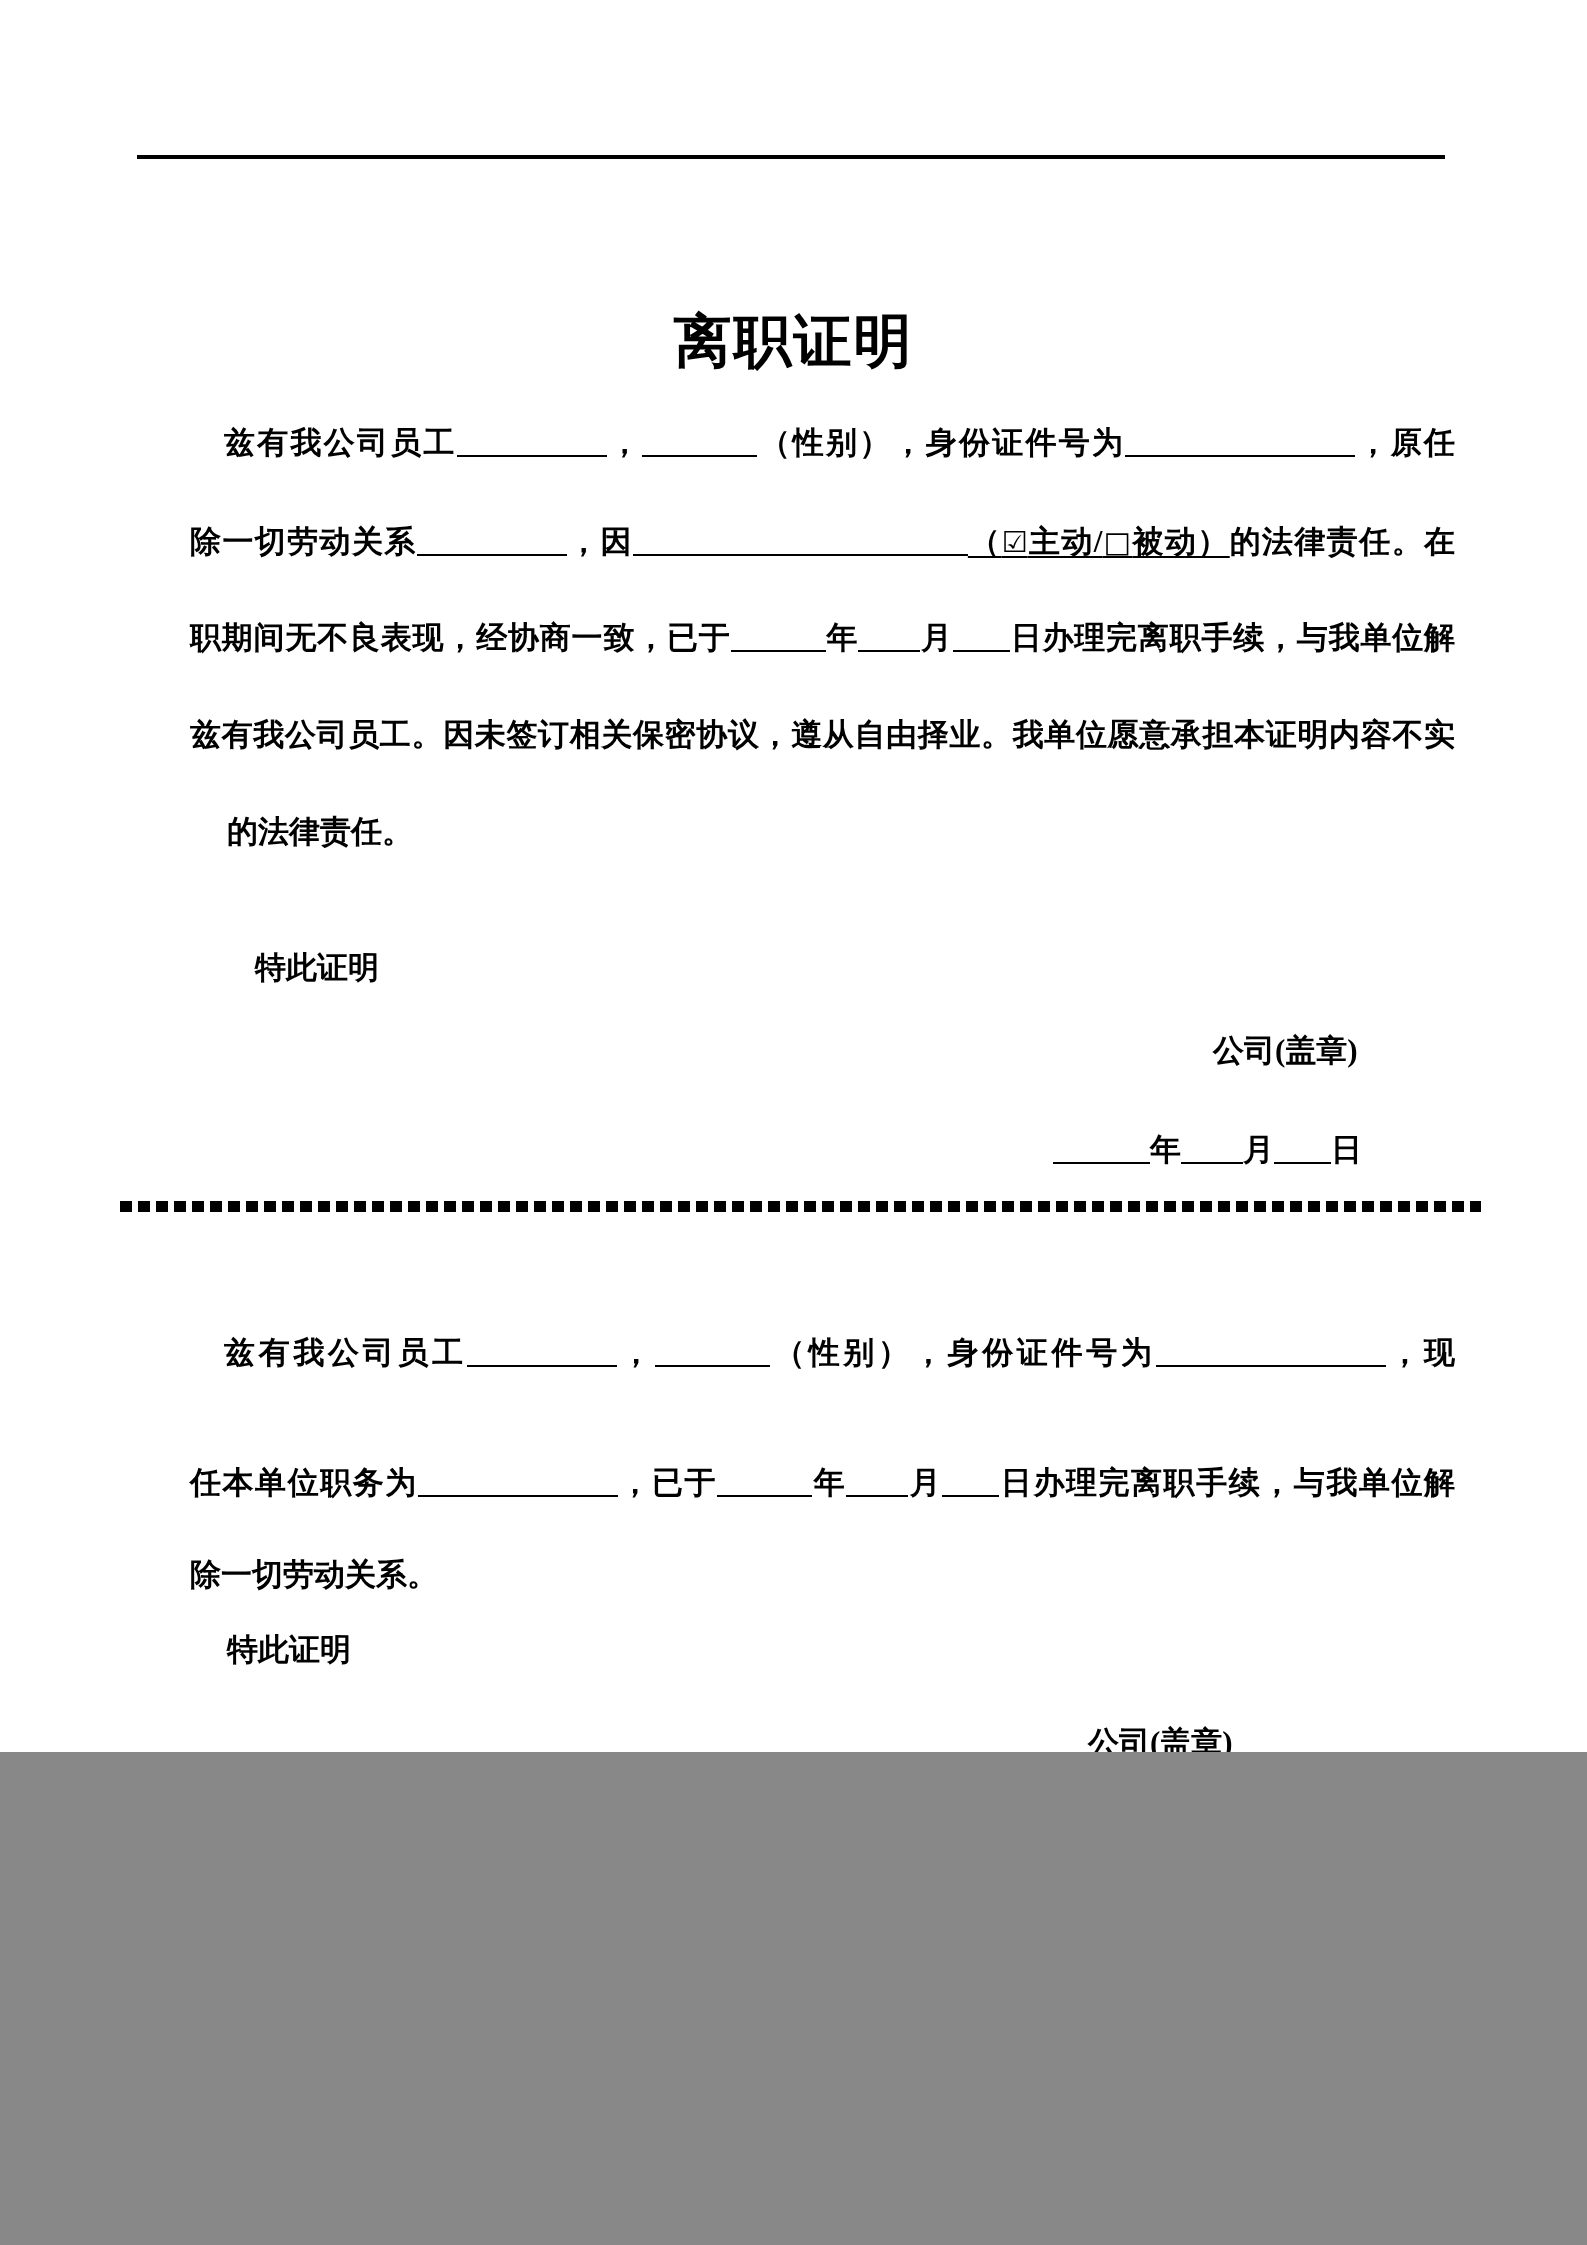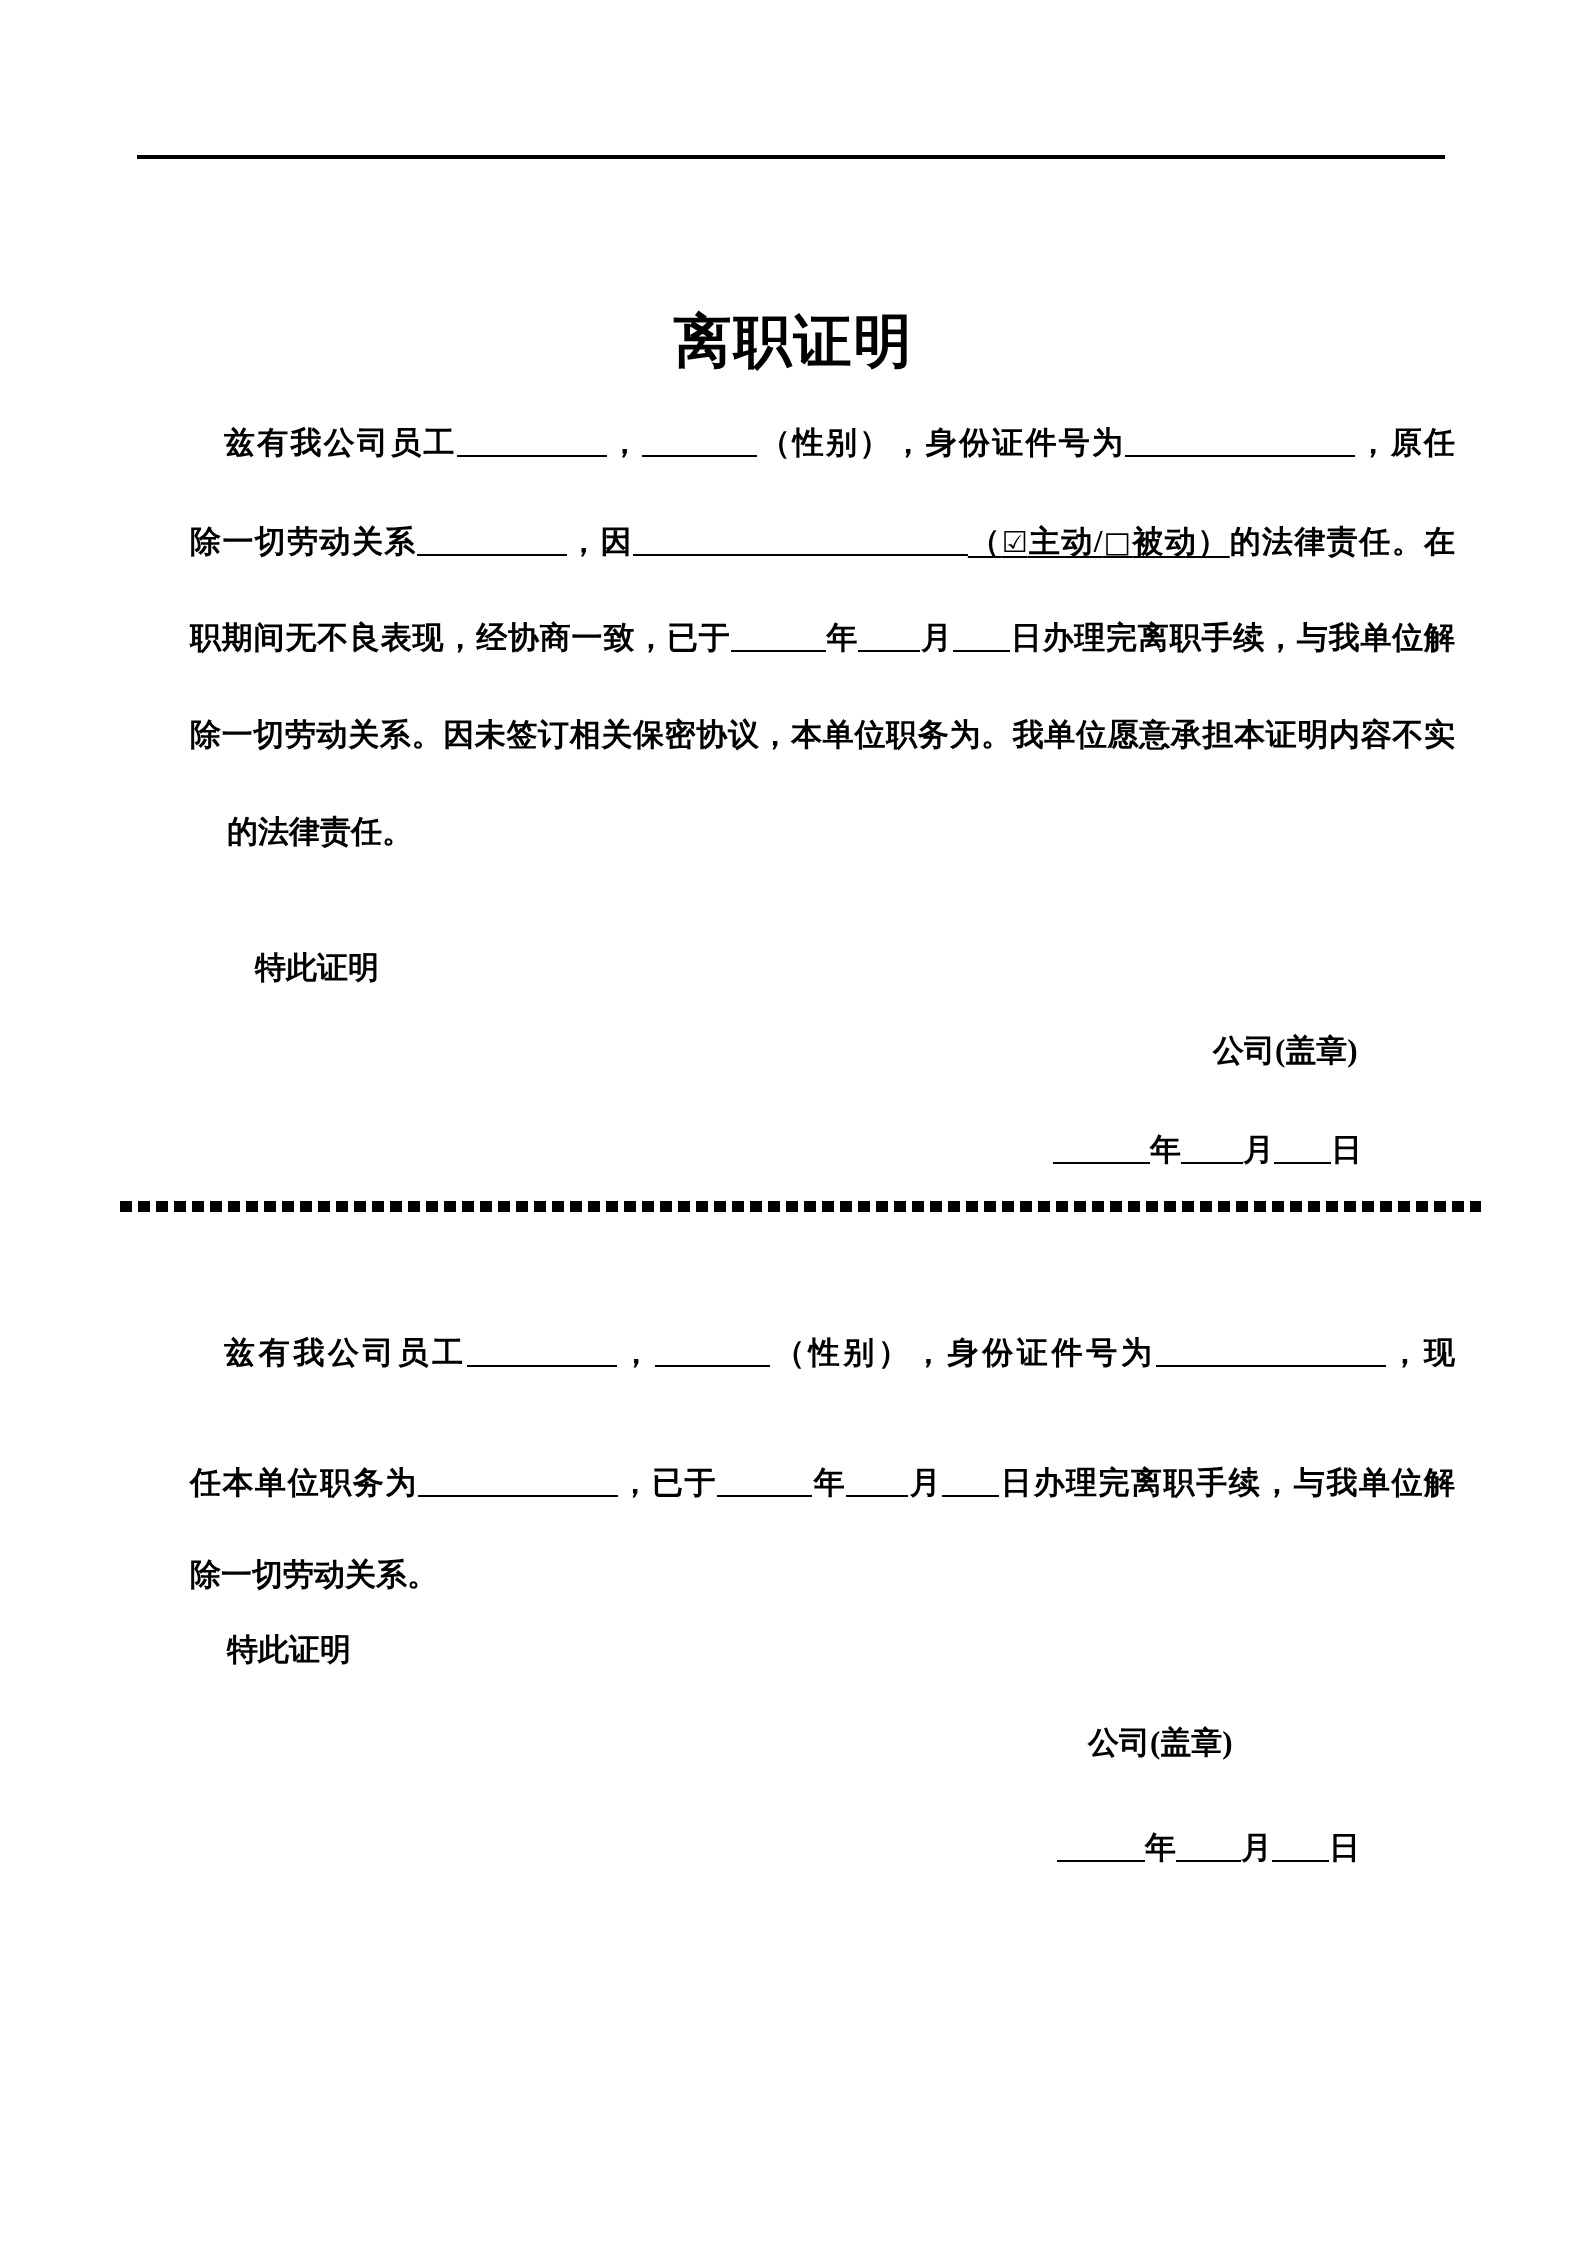--- a/index.html
+++ b/index.html
@@ -1,18 +1,18 @@
 <!DOCTYPE html>
 <html><head>
 <meta charset="utf-8">
 <style>
   html,body{margin:0;padding:0;background:#888;}
   .page{
     position:relative;
-    width:1587px;height:2245px;
+    width:1587px;height:1752px;
     margin:0 auto;
     background:#ffffff;
     color:#000000;
     font-family:"Liberation Serif","DejaVu Serif",serif;
     overflow:hidden;
   }
   .top-rule{
     position:absolute;
     left:137px;top:155px;width:1308px;height:4px;
     background:#000000;
@@ -64,21 +64,21 @@
 </head>
 <body>
 
 <div class="page">
   <div class="top-rule"></div>
   <div class="doc-title t1">离职证明</div>
   <div id="doc-lines">
       <div class="line justify" style="top: 424px; left: 190px; width: 1265px; text-indent: 34px;"><span>兹有我公司员工</span><span class="blank" style="width: 150px;"></span><span>，</span><span class="blank" style="width: 115px;"></span><span>（性别），身份证件号为</span><span class="blank" style="width: 230px;"></span><span>，原任</span></div>
       <div class="line justify" style="top: 523px; left: 190px; width: 1265px;"><span>除一切劳动关系</span><span class="blank" style="width: 150px;"></span><span>，因</span><span class="uline"><span class="blank" style="width: 335px;"></span><span>（</span><span class="checkbox">☑</span><span>主动/</span><span class="checkbox">□</span><span>被动）</span></span><span>的法律责任。在</span></div>
       <div class="line justify" style="top: 619px; left: 190px; width: 1265px;"><span>职期间无不良表现，经协商一致，已于</span><span class="blank" style="width: 95px;"></span><span>年</span><span class="blank" style="width: 62px;"></span><span>月</span><span class="blank" style="width: 57px;"></span><span>日办理完离职手续，与我单位解</span></div>
-      <div class="line justify" style="top: 716px; left: 190px; width: 1265px;"><span>除一切劳动关系。因未签订相关保密协议，本单位职务为。我单位愿意承担本证明内容不实</span></div>
+      <div class="line justify" style="top: 716px; left: 190px; width: 1265px;"><span>兹有我公司员工。因未签订相关保密协议，遵从自由择业。我单位愿意承担本证明内容不实</span></div>
       <div class="line" style="top: 813px; left: 190px; margin-left: 37px;"><span>的法律责任。</span></div>
       <div class="line" style="top: 949px; left: 255px;"><span>特此证明</span></div>
       <div class="line" style="top: 1032px; left: 1213px;"><span>公司(盖章)</span></div>
       <div class="line" style="top: 1131px; left: 1053px;"><span class="blank" style="width: 97px;"></span><span>年</span><span class="blank" style="width: 62px;"></span><span>月</span><span class="blank" style="width: 57px;"></span><span>日</span></div>
       <div class="line justify" style="top: 1334px; left: 190px; width: 1265px; text-indent: 34px;"><span>兹有我公司员工</span><span class="blank" style="width: 150px;"></span><span>，</span><span class="blank" style="width: 115px;"></span><span>（性别），身份证件号为</span><span class="blank" style="width: 230px;"></span><span>，现</span></div>
       <div class="line justify" style="top: 1439px; left: 190px; width: 1265px; margin-top: 25px;"><span>任本单位职务为</span><span class="blank" style="width: 200px;"></span><span>，已于</span><span class="blank" style="width: 95px;"></span><span>年</span><span class="blank" style="width: 62px;"></span><span>月</span><span class="blank" style="width: 57px;"></span><span>日办理完离职手续，与我单位解</span></div>
       <div class="line" style="top: 1556px; left: 190px;"><span>除一切劳动关系。</span></div>
       <div class="line" style="top: 1631px; left: 227px;"><span>特此证明</span></div>
       <div class="line" style="top: 1724px; left: 1088px;"><span>公司(盖章)</span></div>
       <div class="line" style="top: 1829px; left: 1057px;"><span class="blank" style="width: 88px;"></span><span>年</span><span class="blank" style="width: 65px;"></span><span>月</span><span class="blank" style="width: 57px;"></span><span>日</span></div>

